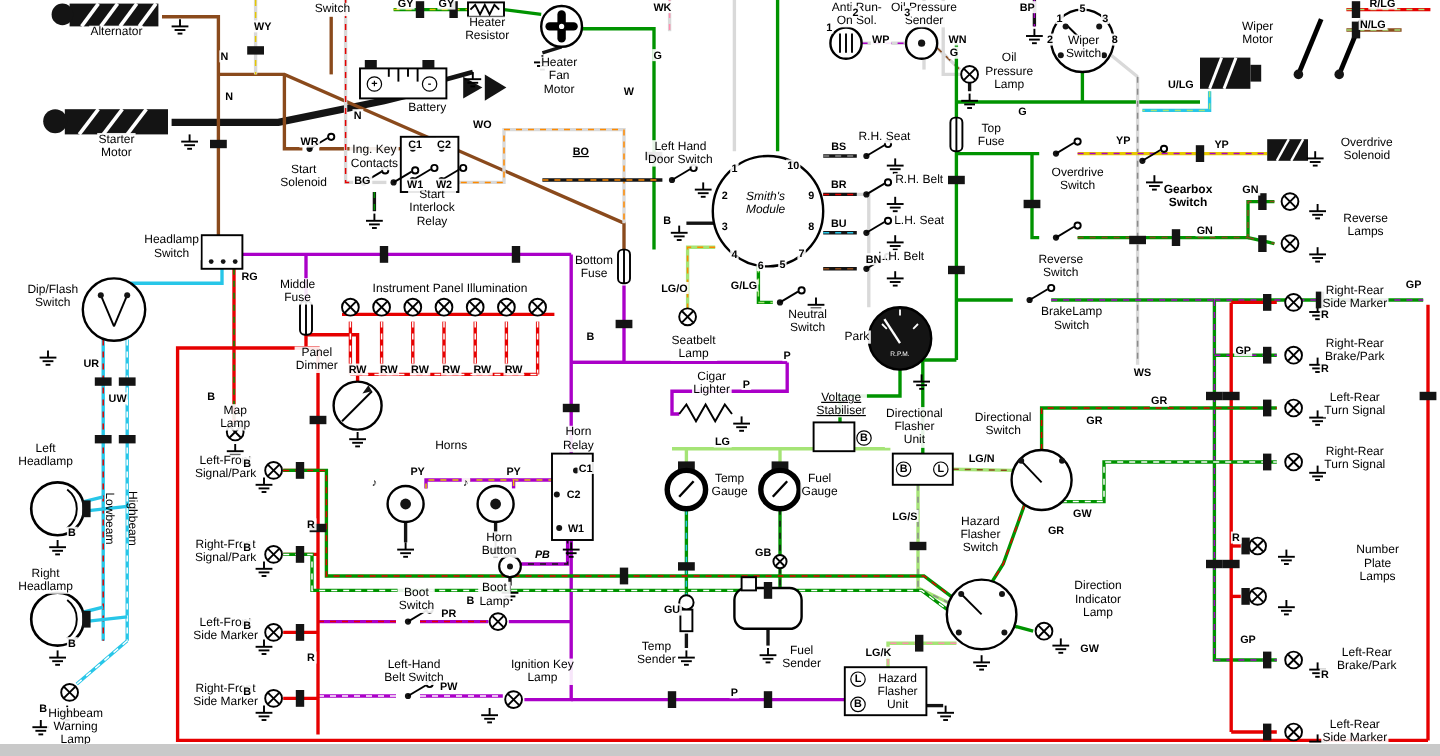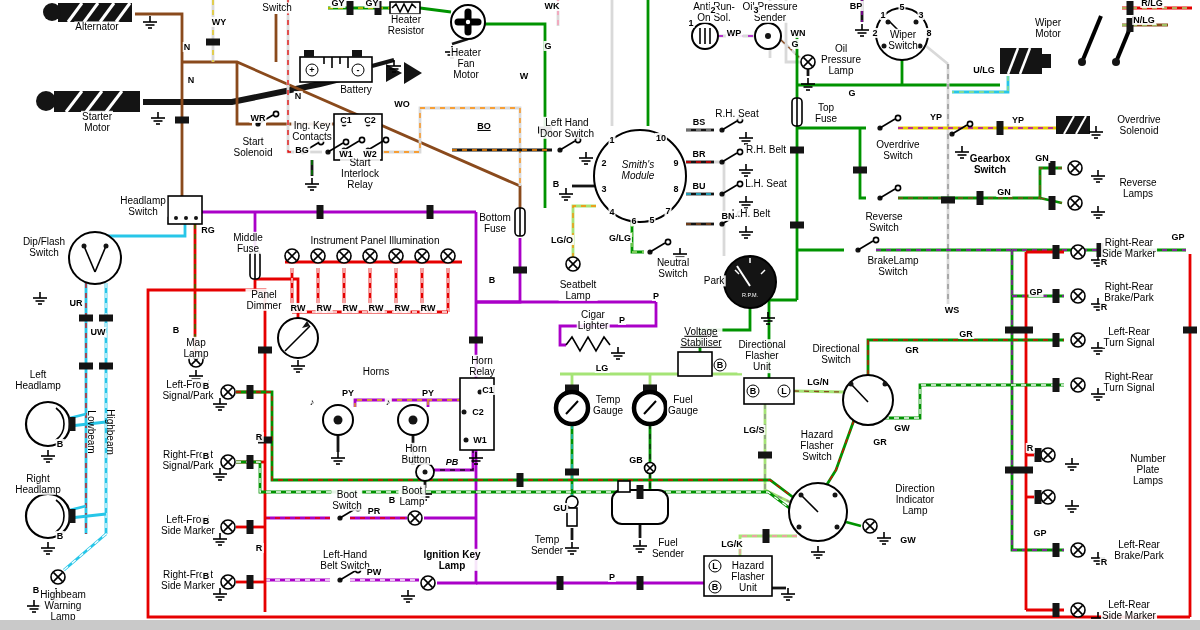--- a/index.html
+++ b/index.html
@@ -627,21 +627,21 @@
       <div class="lbl comp" style="left: 416px; top: 454px;">Horn
 Button</div>
       <div class="lbl comp" style="left: 482px; top: 366px;">Horn
 Relay</div>
       <div class="lbl comp" style="left: 347px; top: 500px;">Boot
 Switch</div>
       <div class="lbl comp" style="left: 412px; top: 496px;">Boot
 Lamp</div>
       <div class="lbl comp" style="left: 345px; top: 560px;">Left-Hand
 Belt Switch</div>
-      <div class="lbl comp" style="left: 452px; top: 560px; font-weight: bold;">Ignition Key
+      <div class="lbl comp" style="left: 452px; top: 560px;">Ignition Key
 Lamp</div>
       <div class="lbl comp" style="left: 567px; top: 128px;">Left Hand
 Door Switch</div>
       <div class="lbl comp ital" style="left: 638px; top: 170px;">Smith's
 Module</div>
       <div class="lbl comp" style="left: 495px; top: 223px;">Bottom
 Fuse</div>
       <div class="lbl comp" style="left: 578px; top: 290px;">Seatbelt
 Lamp</div>
       <div class="lbl comp" style="left: 593px; top: 320px;">Cigar

